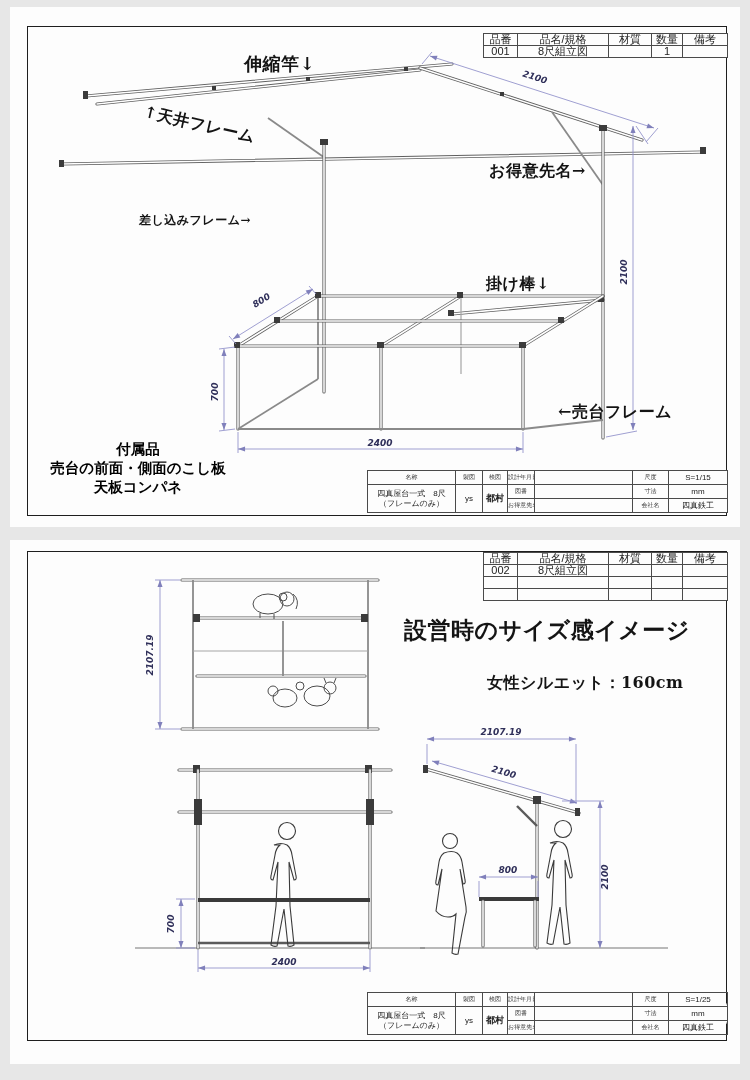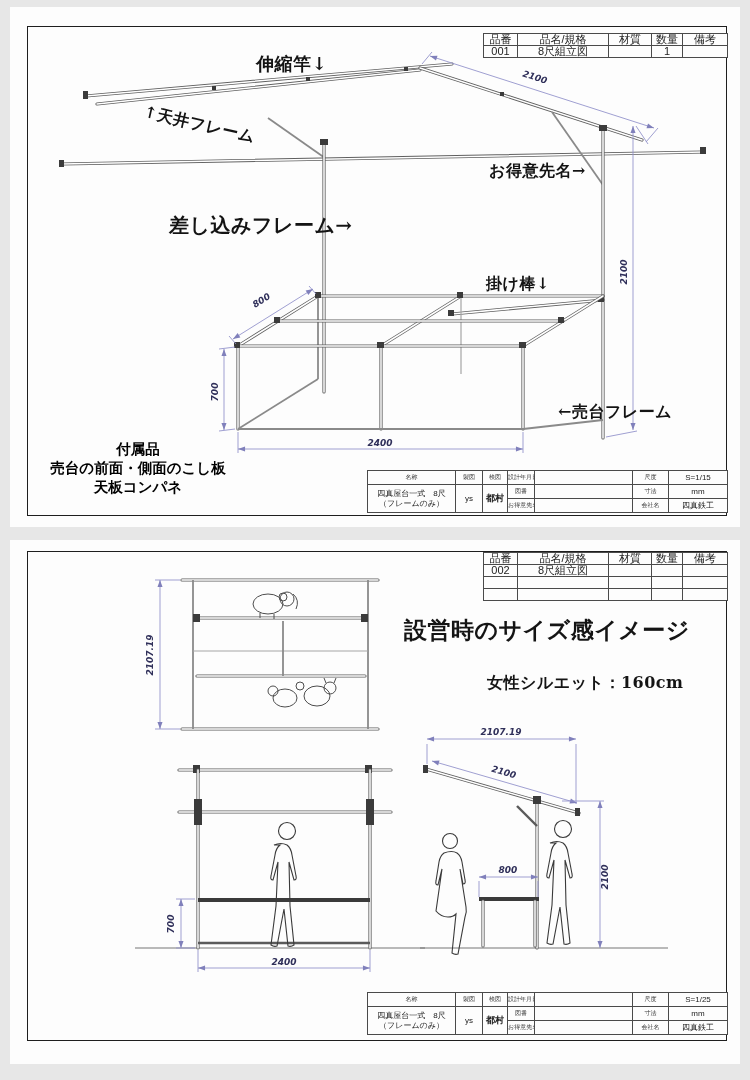--- a/index.html
+++ b/index.html
@@ -158,24 +158,24 @@
       </g>
       <g>
         <path class="dim" d="M238,432 L238,453"></path>
         <path class="dim" d="M523,432 L523,453"></path>
         <path class="dim" d="M238,449 L523,449" marker-start="url(#ar1)" marker-end="url(#ar1)"></path>
         <text class="dimt" x="380" y="446" text-anchor="middle">2400</text>
       </g>
     </g>
   </svg>
 
-  <div class="brush" style="left:256px;top:52px;font-size:18px;">伸縮竿↓</div>
+  <div class="brush" style="left:244px;top:52px;font-size:18px;">伸縮竿↓</div>
   <div class="brush" style="left:146px;top:102px;font-size:16px;transform:rotate(13deg);transform-origin:left top;">↑天井フレーム</div>
   <div class="brush" style="left:489px;top:161px;font-size:16px;">お得意先名→</div>
-  <div class="brush" style="left:169px;top:212px;font-size:20px;">差し込みフレーム→</div>
+  <div class="brush" style="left:139px;top:212px;font-size:12px;">差し込みフレーム→</div>
   <div class="brush" style="left:486px;top:274px;font-size:16px;">掛け棒↓</div>
   <div class="brush" style="left:558px;top:402px;font-size:16px;">←売台フレーム</div>
 
   <div class="notes">
     <div>付属品</div>
     <div>売台の前面・側面のこし板</div>
     <div>天板コンパネ</div>
   </div>
 
   <table class="ptable" style="left:483px;top:33px;width:244px;">
@@ -407,21 +407,21 @@
     <tr>
       <td></td>
           <td></td>
           <td></td>
           <td></td>
           <td></td>
     </tr>
   </tbody>
     </table>
 
-  <table class="tblock" style="left:367px;top:992px;width:360px;">
+  <table class="tblock" style="left:367px;top:992px;width:360px;border-radius:19px;">
     <colgroup>
         <col style="width:88px">
         <col style="width:27px">
         <col style="width:25px">
         <col style="width:27px">
         <col style="width:98px">
         <col style="width:36px">
         <col style="width:59px">
       </colgroup>
     <tbody>

